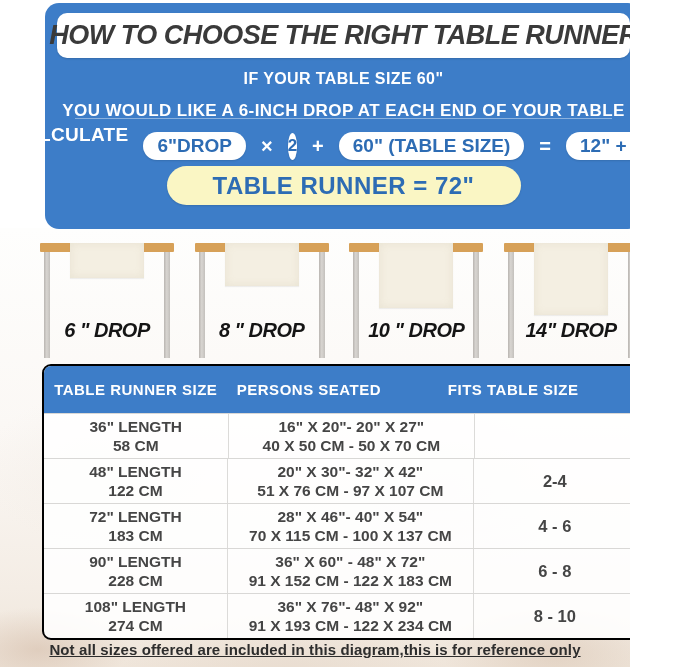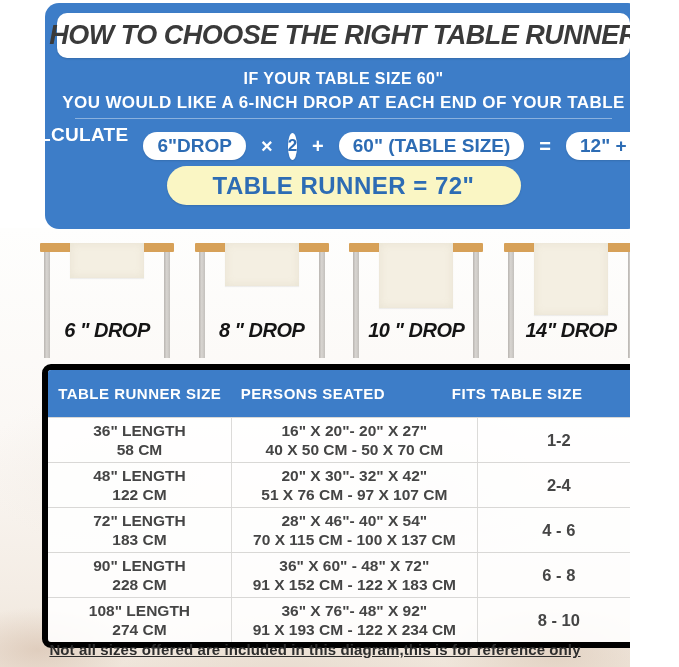--- a/index.html
+++ b/index.html
@@ -32,21 +32,21 @@
   }
   .title-box h1{
     margin:0;font-size:27px;font-weight:bold;font-style:italic;
     color:#3a3a3a;letter-spacing:-0.5px;white-space:nowrap;
   }
   .intro{
     position:absolute;left:0;right:0;margin:0;text-align:center;
     color:#ffffff;font-weight:bold;letter-spacing:.4px;
   }
   .l1{top:67px;font-size:16px;}
-  .l2{top:90px;font-size:17px;}
+  .l2{top:98px;font-size:17px;}
   .divider{
     position:absolute;left:30px;right:30px;top:115px;
     border-top:1px solid rgba(255,255,255,.4);
   }
   .calc{
     position:absolute;left:0;right:0;top:127px;height:32px;
     display:flex;align-items:center;justify-content:center;gap:15px;
   }
   .clabel{color:#ffffff;font-weight:bold;font-size:19px;letter-spacing:.3px;}
   .pill{
@@ -96,21 +96,21 @@
   .d4{height:72px;}
   .dlabel{
     position:absolute;left:0;right:0;top:76px;text-align:center;
     font-size:20px;font-weight:bold;font-style:italic;color:#151515;
     letter-spacing:-0.5px;z-index:3;
   }
 
   
   .sizetable{
     position:absolute;left:42px;top:364px;width:592px;
-    border:6px solid #000000;border-radius:9px;overflow:hidden;
+    border:2px solid #000000;border-radius:9px;overflow:hidden;
     background:rgba(255,255,255,.88);
   }
   .thead{display:flex;background:#3d7dc8;height:47px;align-items:center;}
   .th{
     color:#ffffff;font-weight:bold;font-size:15px;letter-spacing:.5px;
     text-align:center;
   }
   .c1{width:31%;}
   .c2{width:41.5%;}
   .c3{width:27.5%;}
@@ -195,21 +195,20 @@
 
     <div class="trow">
       <div class="td c1">
         <div>36" LENGTH</div>
         <div>58 CM</div>
       </div>
       <div class="td c2 mid">
         <div>16" X 20"- 20" X 27"</div>
         <div>40 X 50 CM - 50 X 70 CM</div>
       </div>
-      <div class="td c3 seats">1-2</div>
     </div>
 
     <div class="trow">
       <div class="td c1">
         <div>48" LENGTH</div>
         <div>122 CM</div>
       </div>
       <div class="td c2 mid">
         <div>20" X 30"- 32" X 42"</div>
         <div>51 X 76 CM - 97 X 107 CM</div>

